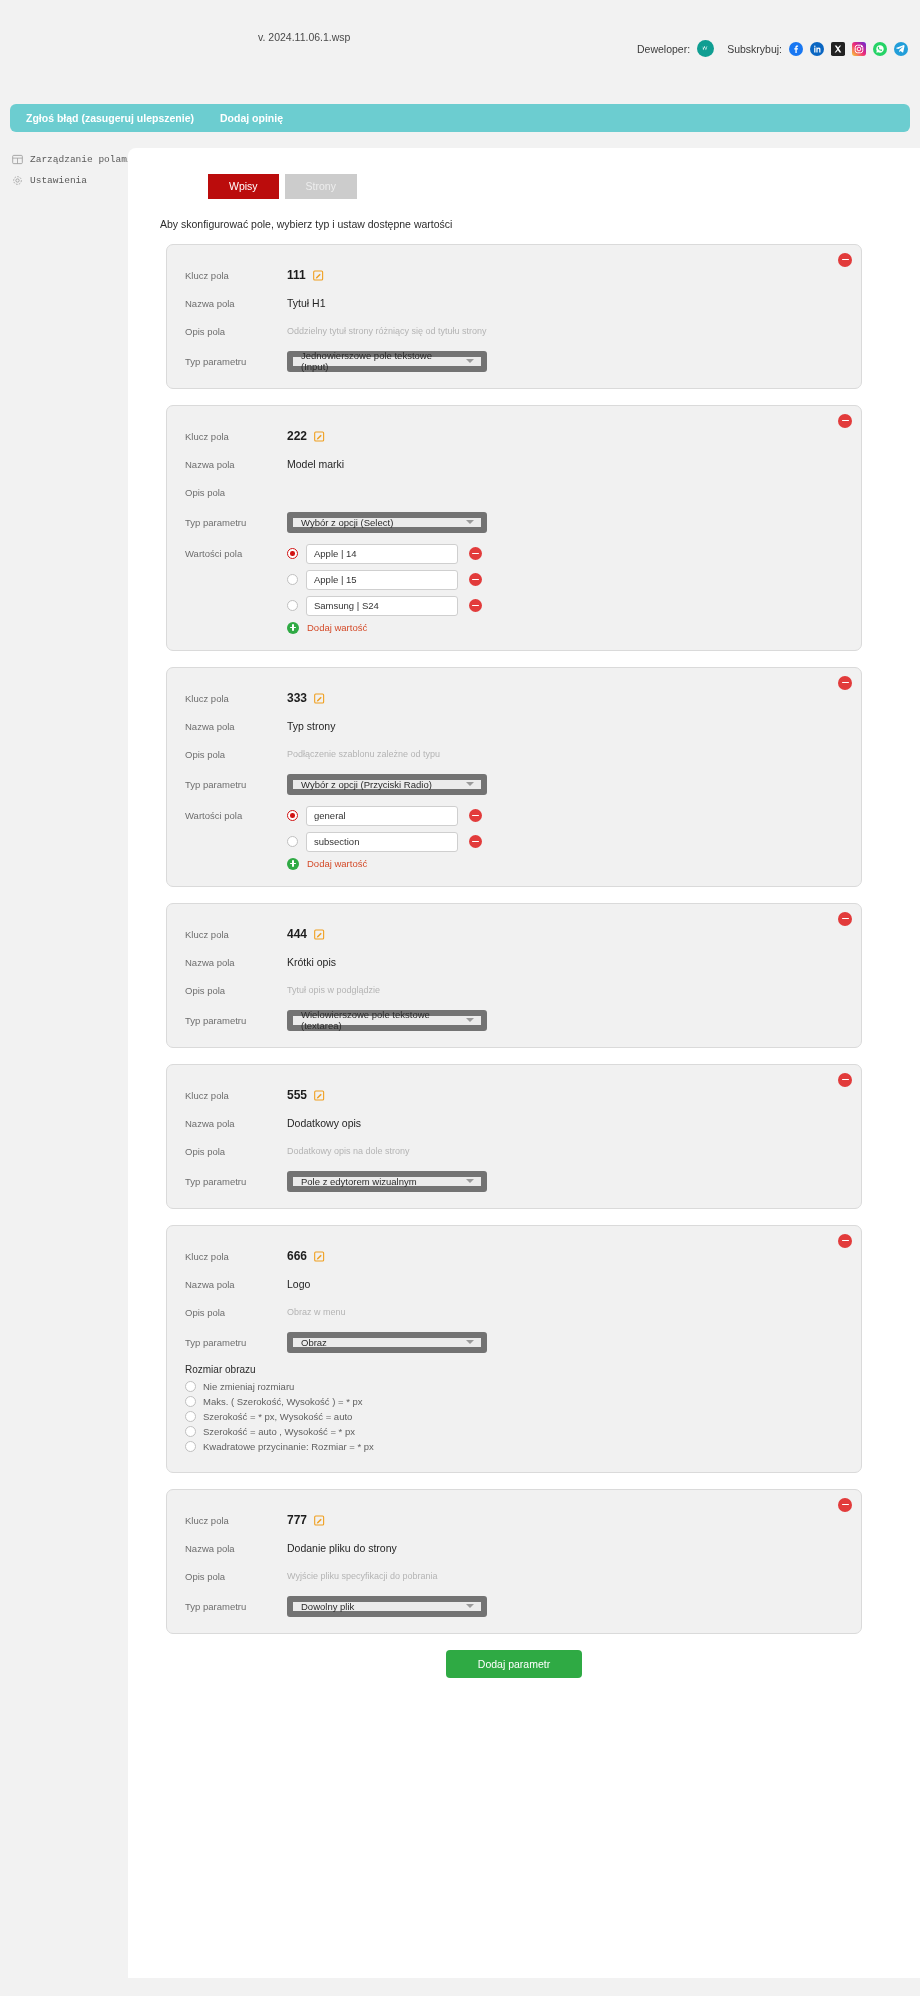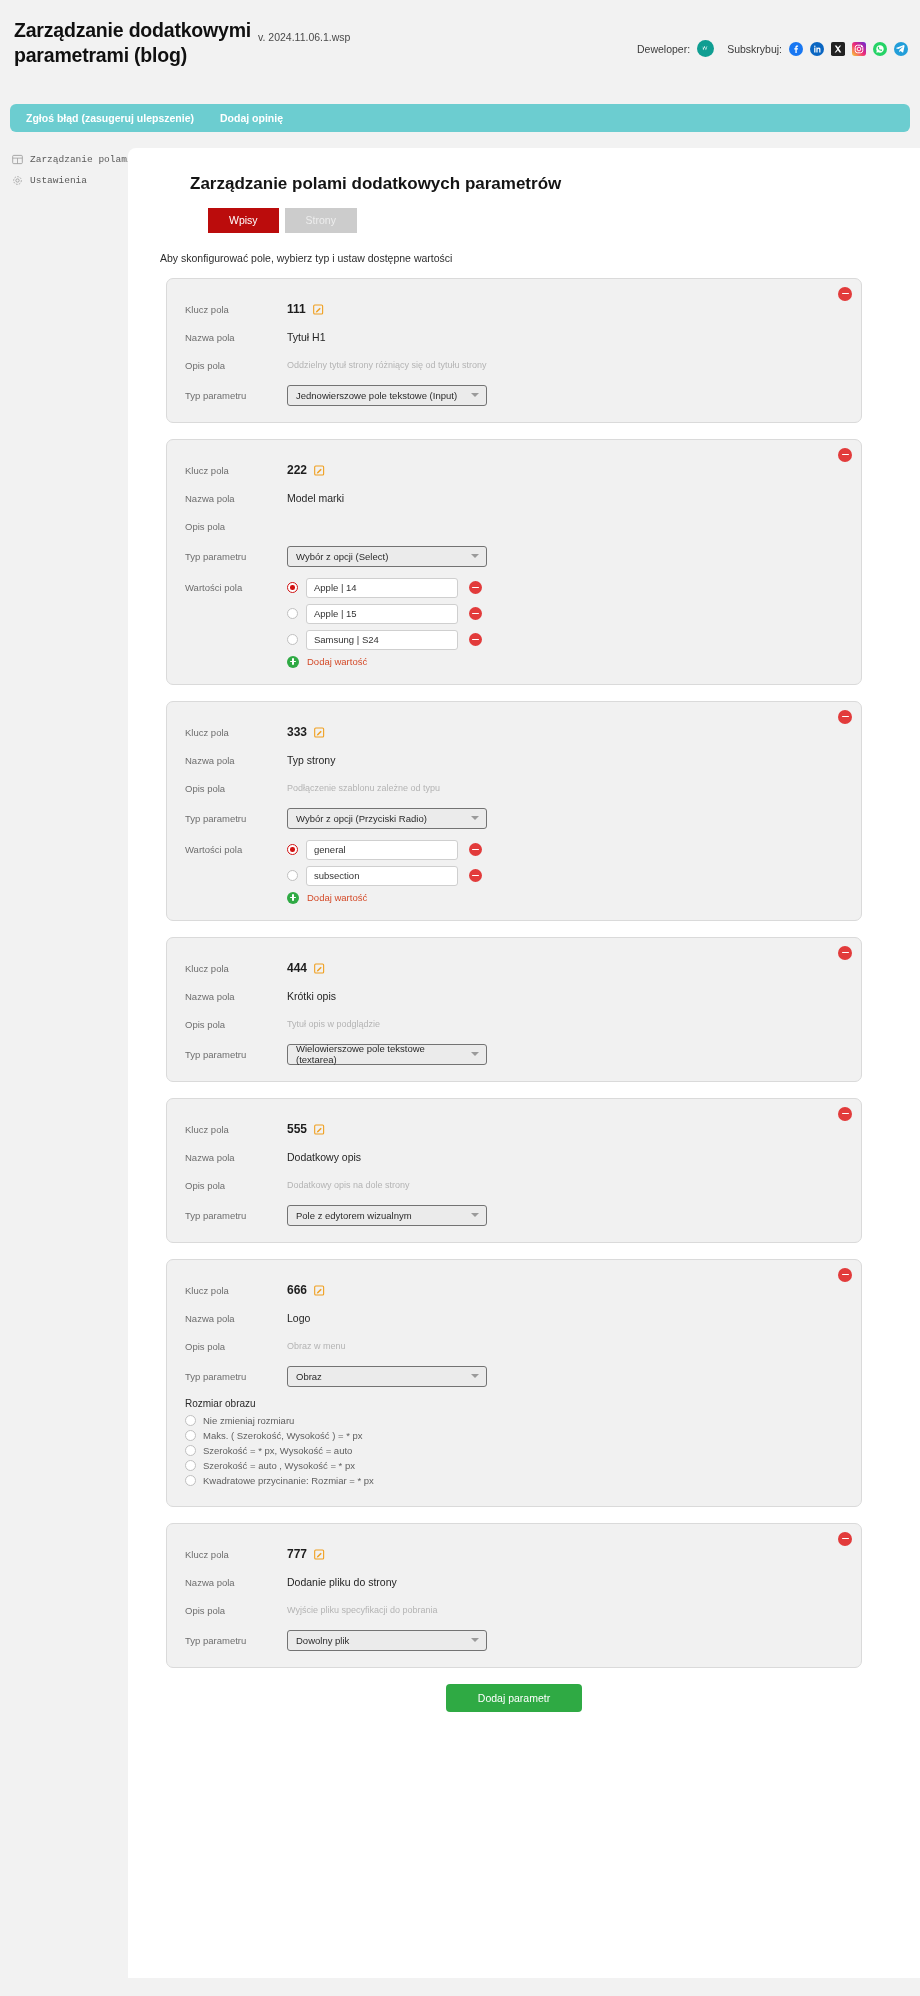--- a/index.html
+++ b/index.html
@@ -117,21 +117,21 @@
   .val-desc { font-size:9px; color:#b4b4b4; }
   .edit-ico {
     display:inline-block; margin-left:7px; width:11px; height:11px;
     vertical-align:-1px; cursor:pointer;
   }
   .edit-ico svg { display:block; }
 
   
   .sel {
     position:relative; width:200px; height:21px;
-    background:#ebebeb; border:1px solid #737373; border-radius:3px;
+    background:#ebebeb; border:6px solid #737373; border-radius:3px;
     display:flex; align-items:center; padding:0 22px 0 8px;
     font-size:9.5px; color:#2a2a2a; cursor:pointer;
   }
   .sel .caret {
     position:absolute; right:7px; top:50%; margin-top:-2px;
     width:0; height:0; border-left:4px solid transparent;
     border-right:4px solid transparent; border-top:4.5px solid #9a9a9a;
   }
 
   
@@ -189,21 +189,20 @@
   .addparam {
     background:#2faa44; color:#fff; font-size:10.5px;
     border:none; border-radius:4px; padding:8px 32px; cursor:pointer;
     font-family:"Liberation Sans", sans-serif;
   }
 </style>
 </head>
 <body>
 
 <div class="topbar">
-  <div class="app-title">Zarządzanie dodatkowymi parametrami (blog)</div>
   <div class="version">v. 2024.11.06.1.wsp</div>
 
   <div class="dev-block">
     <span class="dev-label">Deweloper:</span>
     <span class="dev-logo">
       <svg viewBox="0 0 24 24" width="11" height="11" aria-hidden="true">
           <path fill="#ffffff" d="M4 7l3 9 3-7 3 7 3-9-1.2 0-2 6-2.6-6h-1.2l-2.6 6-2-6z"></path>
         </svg>
     </span>
     <span class="sub-label">Subskrybuj:</span>
@@ -279,21 +278,20 @@
         <svg viewBox="0 0 16 16" width="11" height="11">
             <circle cx="8" cy="8" r="2.4" fill="none" stroke="#a0a0a0" stroke-width="1.3"></circle>
             <circle cx="8" cy="8" r="5.6" fill="none" stroke="#a0a0a0" stroke-width="1.3" stroke-dasharray="2.4 1.8"></circle>
           </svg>
       </span>
       <span>Ustawienia</span>
     </div>
   </div>
 
   <div class="main">
-    <h1 class="page-title">Zarządzanie polami dodatkowych parametrów</h1>
 
     <div class="tabs">
       <button class="tab active">Wpisy</button>
       <button class="tab idle">Strony</button>
     </div>
 
     <div class="hint">Aby skonfigurować pole, wybierz typ i ustaw dostępne wartości</div>
 
     <div class="cards">
 

